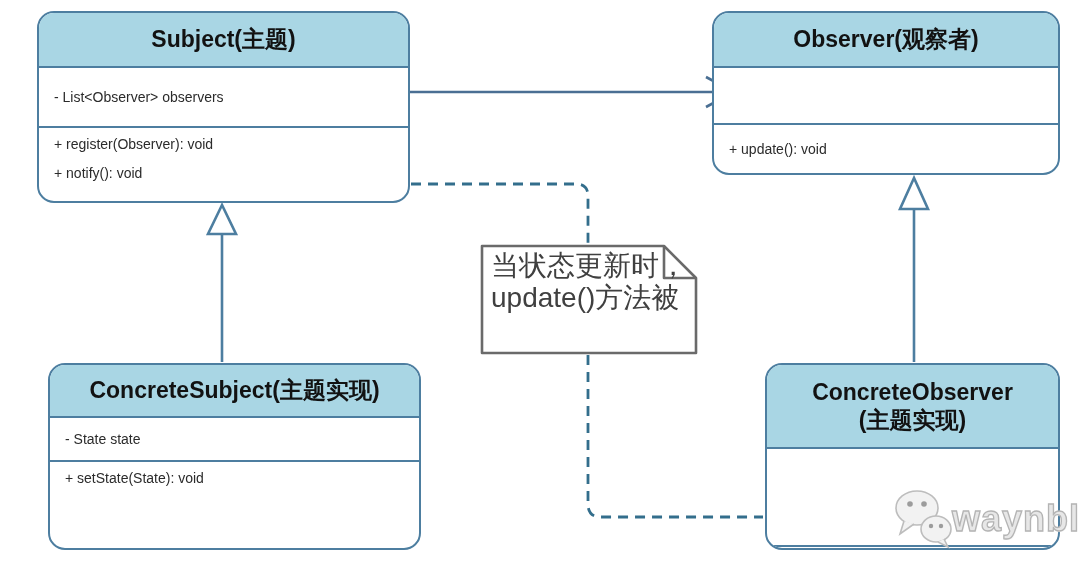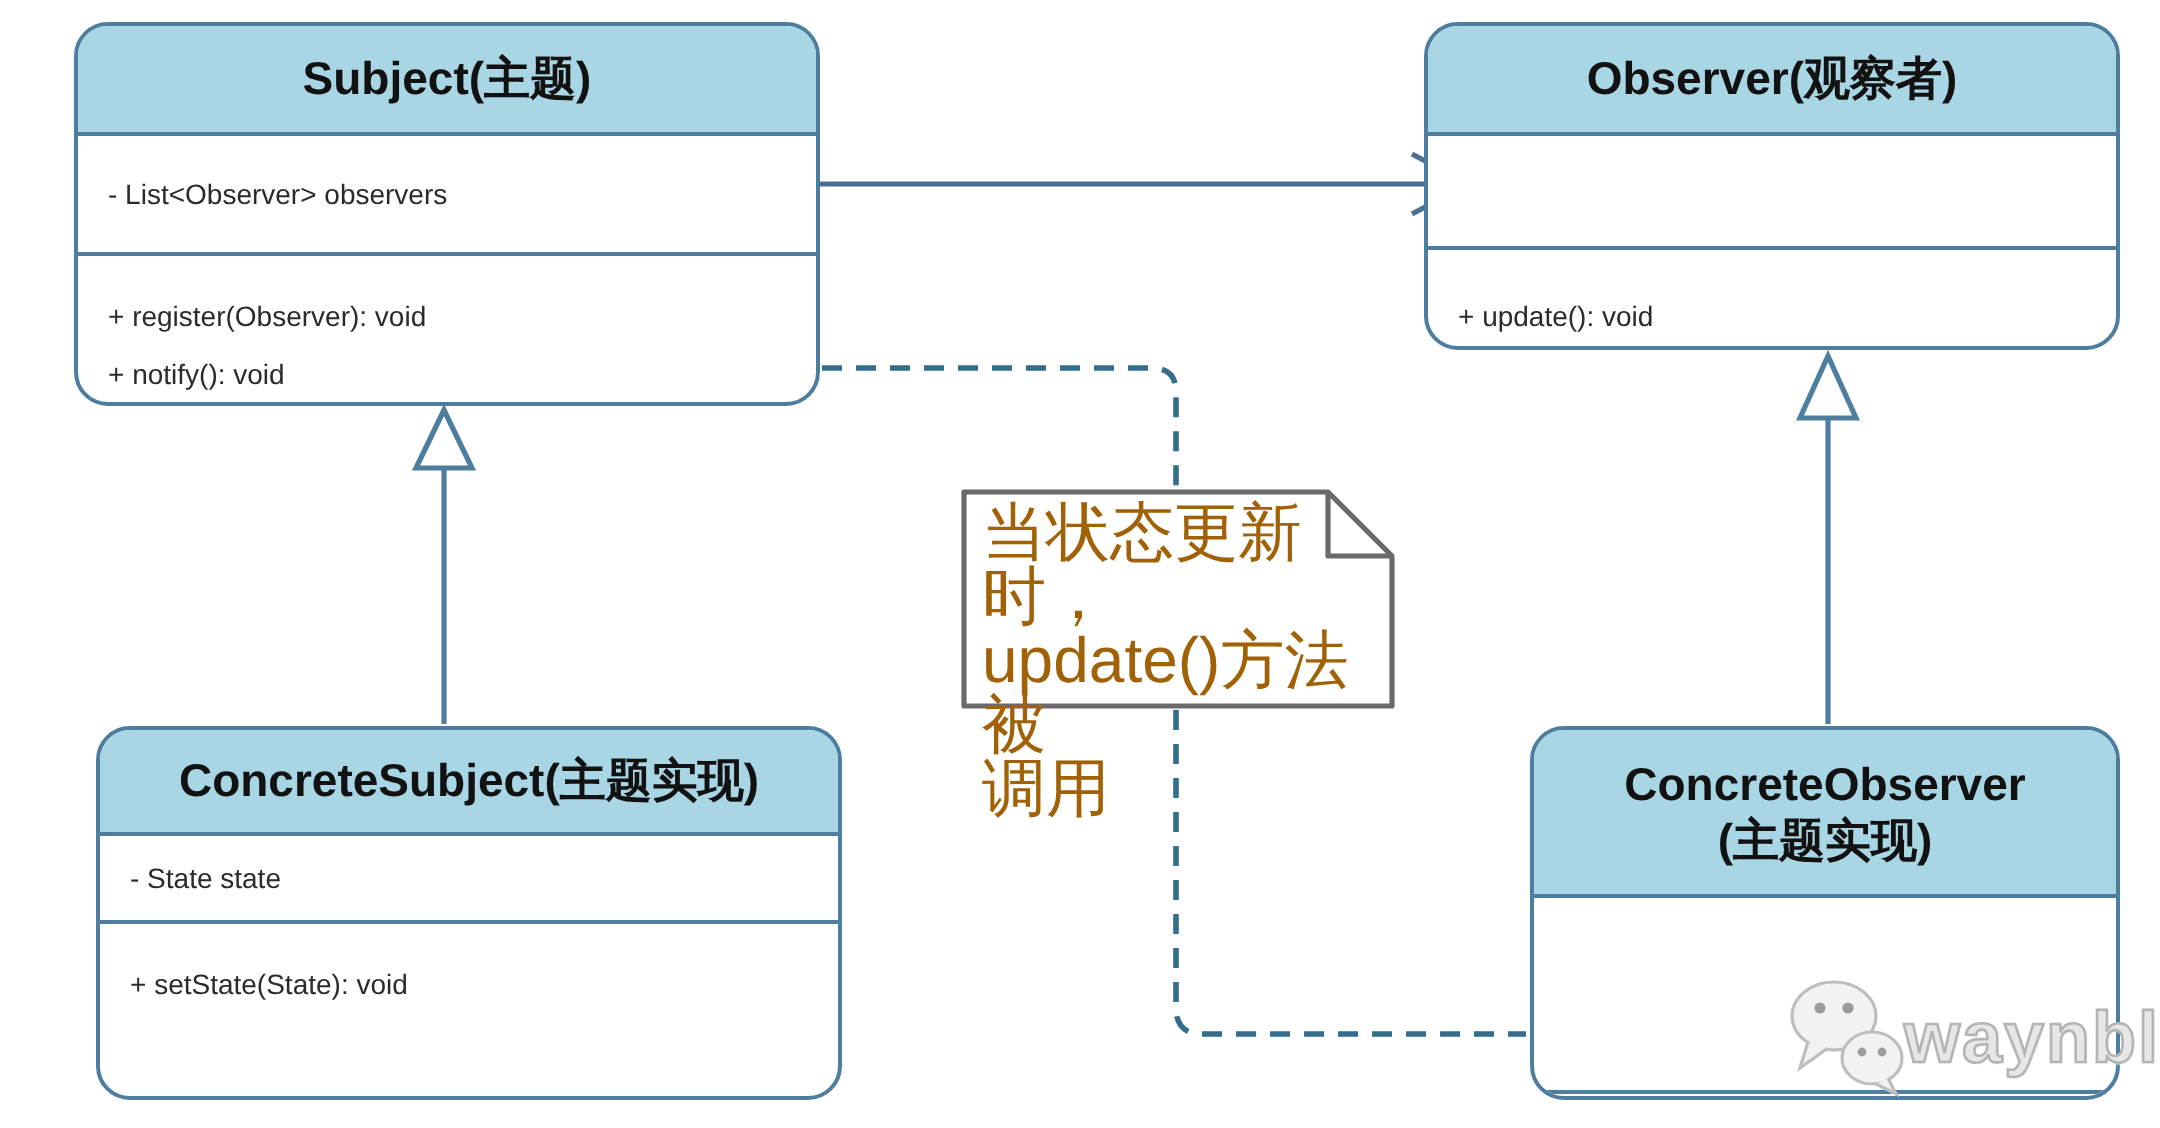--- a/index.html
+++ b/index.html
@@ -20,30 +20,30 @@
   .uml-header {
     background:#a9d6e4; border-bottom:2.5px solid #4d7ea0;
     display:flex; flex-direction:column; align-items:center; justify-content:center;
     font-weight:bold; font-size:23px; color:#121212; line-height:1.22;
     text-align:center; flex-shrink:0;
   }
   .uml-attrs {
     border-bottom:2.5px solid #4d7ea0;
     display:flex; align-items:center; flex-shrink:0;
   }
-  .uml-methods { padding-top:16px; }
-  .uml-methods.center { display:flex; align-items:flex-end; padding-top:0; flex:1; }
+  .uml-methods { padding-top:2px; }
+  .uml-methods.center { display:flex; align-items:center; padding-top:0; flex:1; }
   .member {
     padding-left:15px; font-size:14px; color:#2b2b2b; line-height:29px;
     white-space:nowrap;
   }
 
   .note-text {
     position:absolute; left:467px; top:250px; width:196px;
-    font-size:32px; line-height:32px; color:#a16207;
+    font-size:28px; line-height:32px; color:#404040;
   }
 
   .watermark {
     position:absolute; left:866px; top:486px; z-index:6;
     display:flex; align-items:flex-start;
   }
   .wm-text {
     font-size:36px; font-weight:bold; letter-spacing:1px;
     color:#e7e7e7; -webkit-text-stroke:1.3px #b4b4b4;
     text-shadow:1px 1px 1px #f7f7f7; margin-top:12px;
@@ -118,21 +118,20 @@
     </div>
     <div class="uml-attrs" style="height:54px"></div>
     <div class="uml-methods center">
       <div class="member">+ update(): void</div>
     </div>
   </div>
 
   <div class="note-text">
     <div>当状态更新时，</div>
     <div>update()方法被</div>
-    <div>调用</div>
   </div>
 
   <div class="watermark">
     <svg width="62" height="64" viewBox="0 0 62 64">
       <g fill="#f2f2f2" stroke="#bdbdbd" stroke-width="1.6">
         <ellipse cx="27" cy="22" rx="21" ry="17"></ellipse>
         <path d="M14 35 L10 48 L24 38 Z" stroke="none"></path>
         <path d="M14 35 L10 48 L24 38" fill="none"></path>
         <ellipse cx="46" cy="43" rx="15" ry="13"></ellipse>
         <path d="M54 53 L58 61 L48 56 Z" stroke="none"></path>

